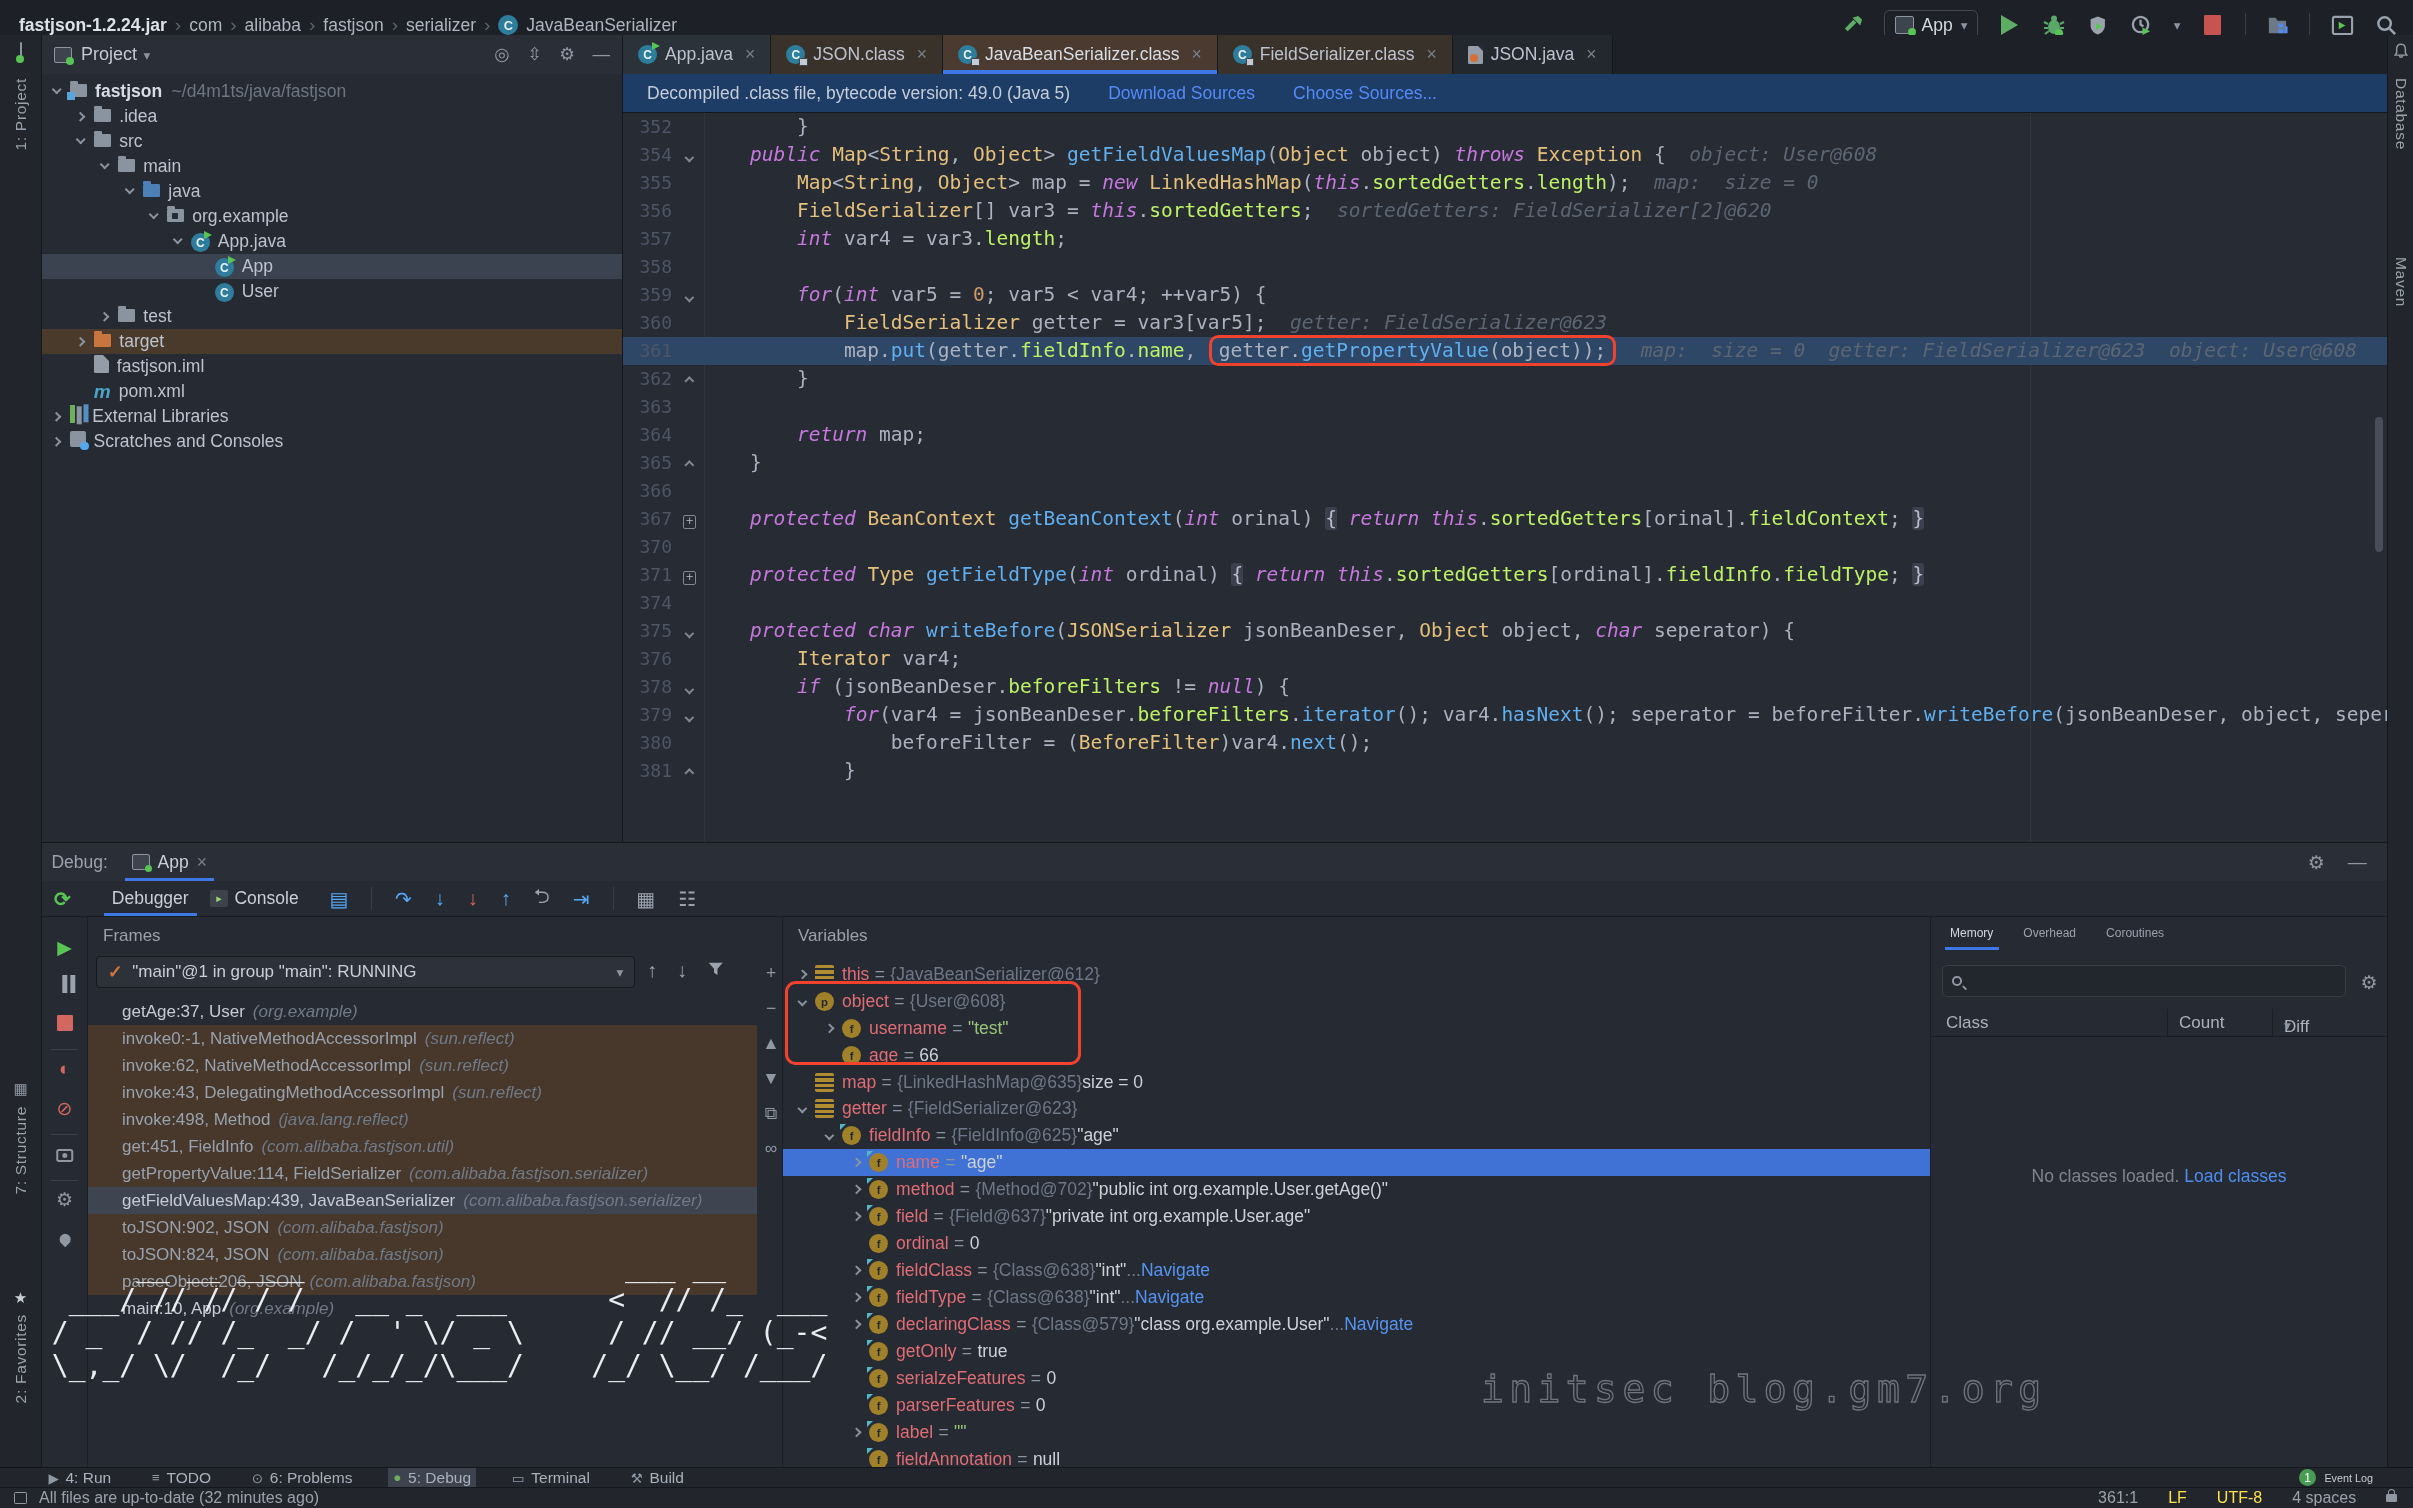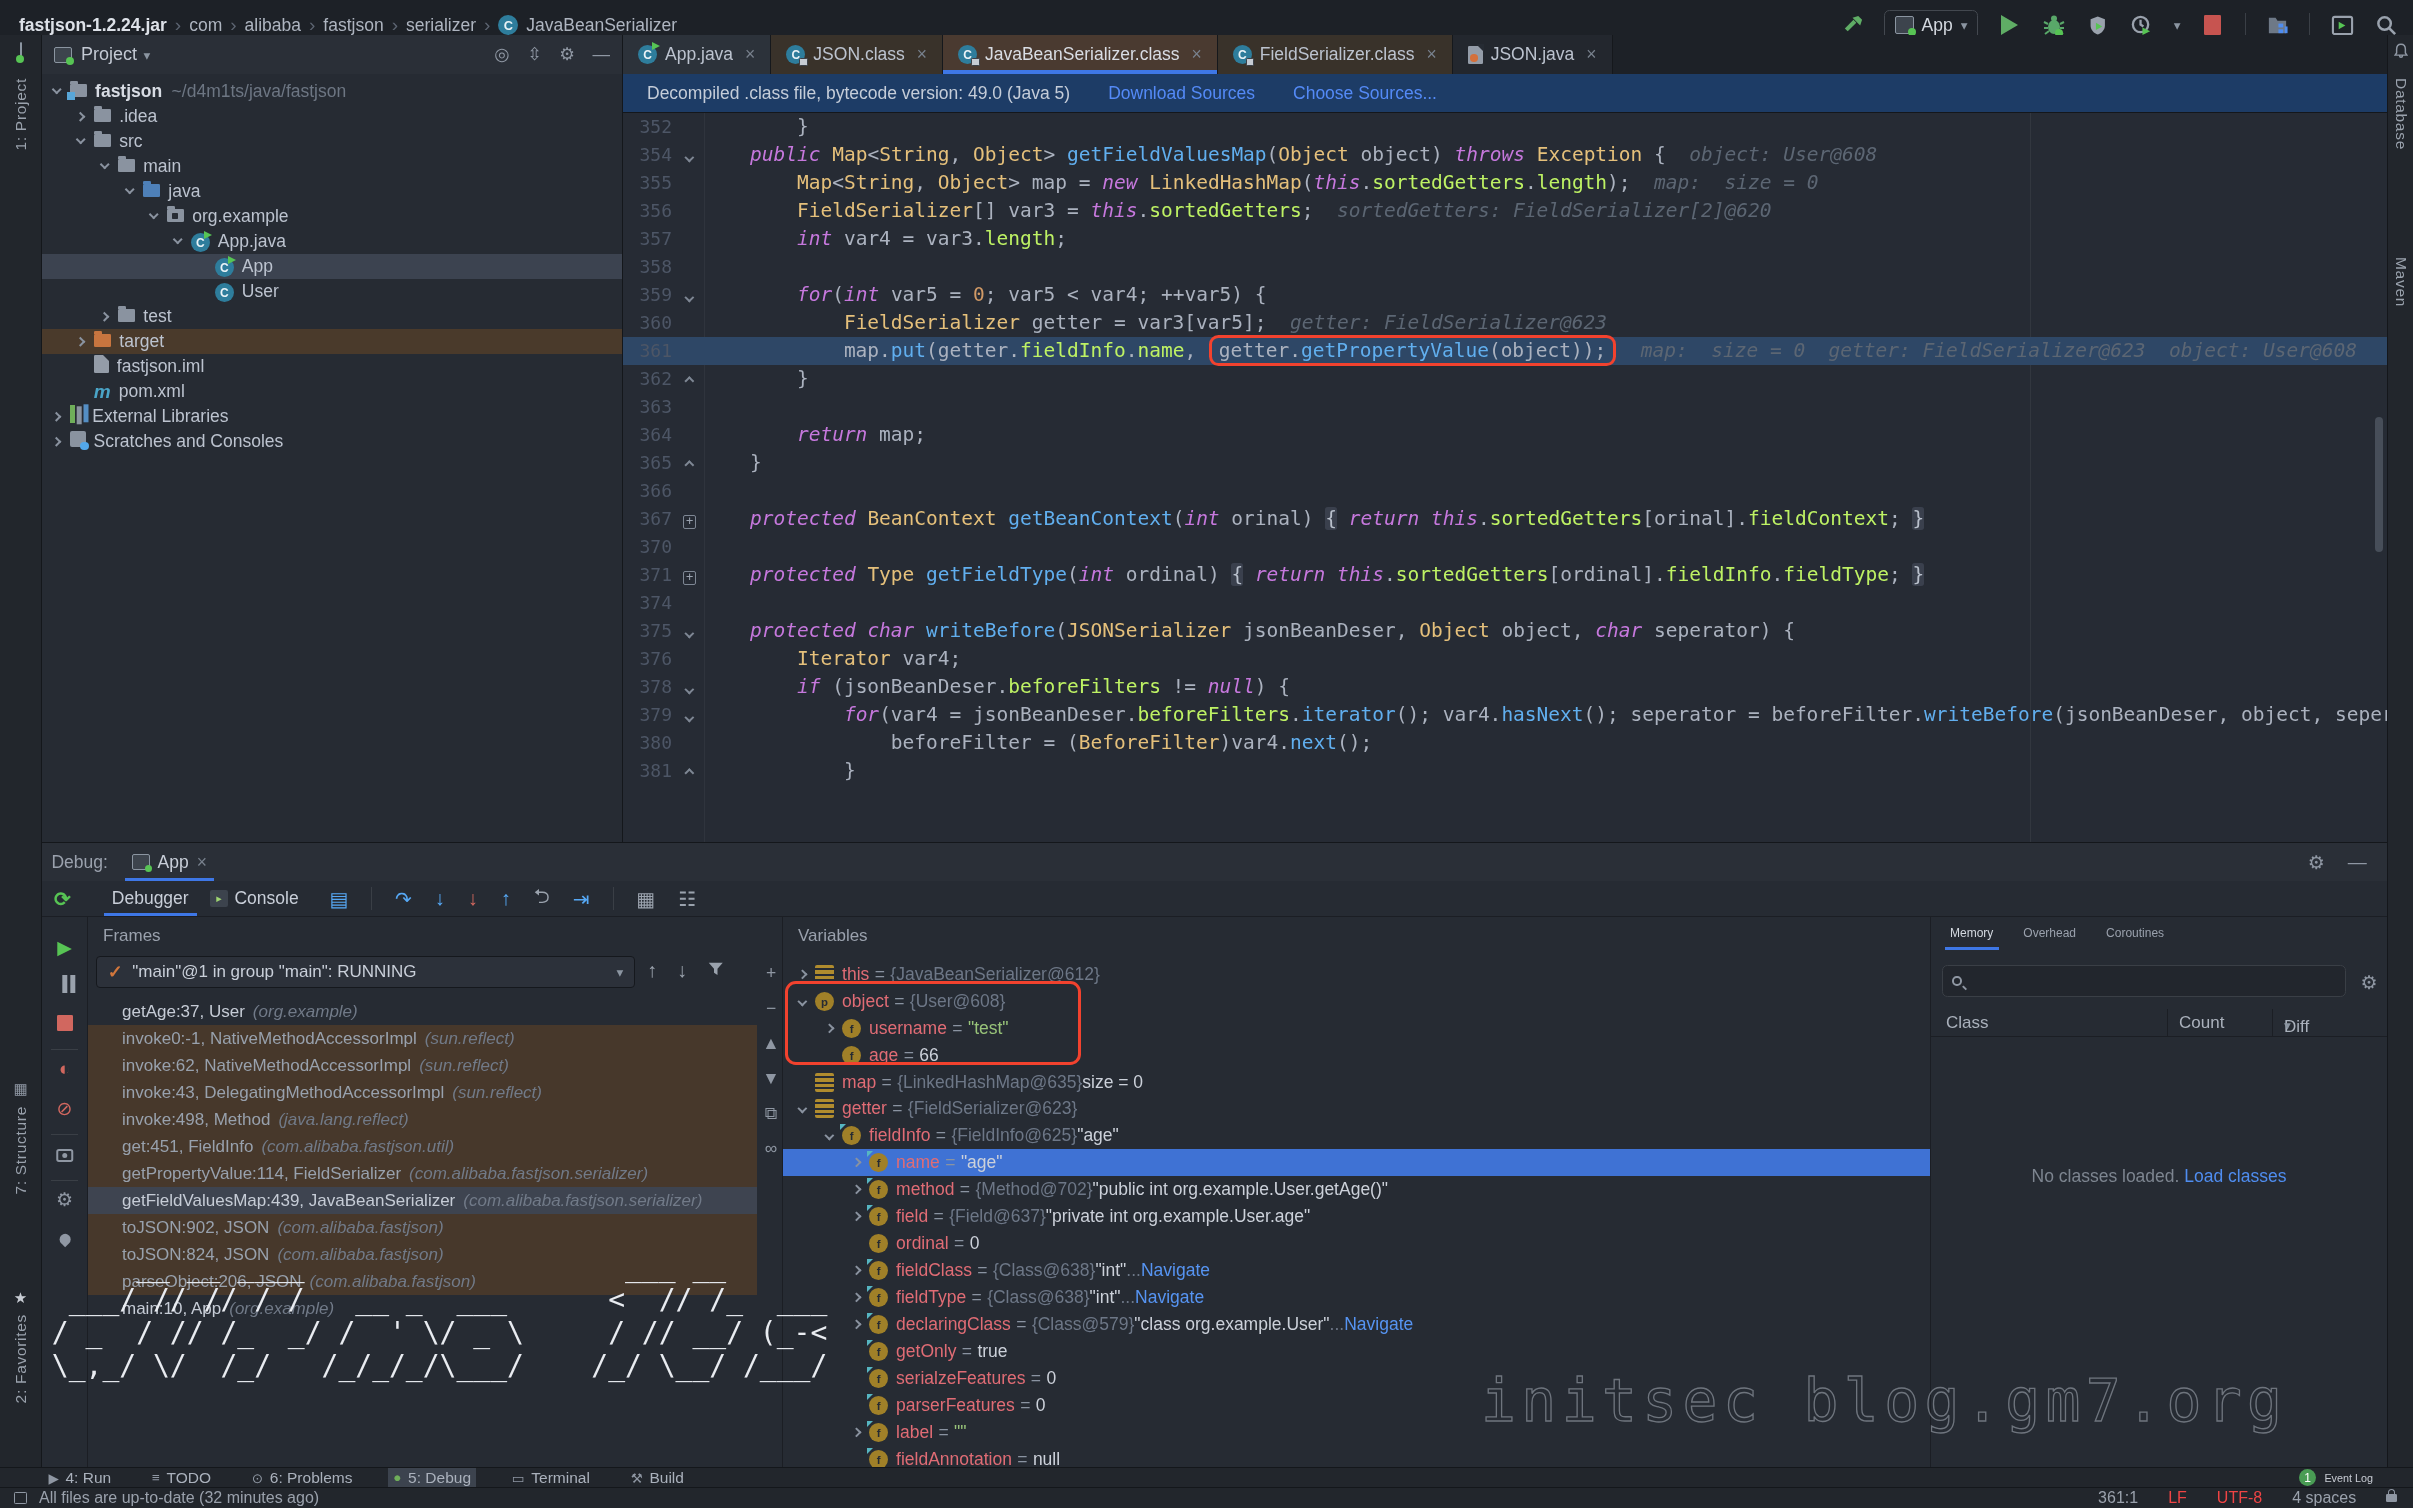--- a/index.html
+++ b/index.html
@@ -171,26 +171,26 @@
   #bottombar{position:absolute;left:0;top:1467px;width:2413px;height:20px;background:#22262c;border-top:0.7px solid #14171b;display:flex;align-items:center;font-size:15.5px;color:#aab1bc;gap:30px;padding-left:43px;}
   .bitem{display:flex;align-items:center;gap:6.7px;height:100%;padding:0 5.4px;}
   .bitem.on{background:#3c434e;}
   .bitem .bic{color:#8f97a3;font-size:13.5px;}
   .bitem .bic.bug{color:#6fae5a;}
   #eventlog{position:absolute;right:40px;display:flex;align-items:center;gap:8px;color:#c8ccd4;}
   #eventlog .badge{display:inline-flex;width:17.5px;height:17.5px;border-radius:50%;background:#499c54;color:#fff;font-size:12px;align-items:center;justify-content:center;}
   #statusbar{position:absolute;left:0;top:1487px;width:2413px;height:21.5px;background:#22262c;border-top:0.7px solid #14171b;display:flex;align-items:center;font-size:16px;color:#9aa1ac;padding:0 16px 0 13.5px;}
   #statusbar .winsm{width:13.5px;height:12px;border:1.3px solid #8f97a3;border-radius:1.3px;margin-right:12px;}
   #status-right{margin-left:auto;display:flex;gap:30px;align-items:center;}
-  #status-right .dim{color:#ef4444;}
+  #status-right .dim{color:#fde047;}
   #status-right .lock{width:10.8px;height:8px;background:#8f97a3;border-radius:1.3px;position:relative;display:inline-block;}
   #status-right .lock::before{content:"";position:absolute;left:1.3px;top:-5.4px;width:5.4px;height:5.4px;border:1.3px solid #8f97a3;border-bottom:none;border-radius:4px 4px 0 0;}
   
   #ascii{position:absolute;left:35px;top:1250px;z-index:40;margin:0;font-family:"DejaVu Sans Mono",monospace;font-size:28px;line-height:1.18;color:#e9ecf1;pointer-events:none;white-space:pre;}
-  #watermark{position:absolute;left:1481px;top:1367px;z-index:40;font-family:"DejaVu Sans Mono",monospace;font-size:58px;letter-spacing:5.4px;color:transparent;-webkit-text-stroke:1.3px #a9b0ba;opacity:.55;pointer-events:none;}
+  #watermark{position:absolute;left:1481px;top:1367px;z-index:40;font-family:"DejaVu Sans Mono",monospace;font-size:38px;letter-spacing:5.4px;color:transparent;-webkit-text-stroke:1.3px #a9b0ba;opacity:.55;pointer-events:none;}
 </style>
 </head>
 <body>
 
 <header id="titlebar">
   <div id="crumbs">
       <span class="crumb bold">fastjson-1.2.24.jar</span>
       <span class="sep">›</span>
       <span class="crumb">com</span>
       <span class="sep">›</span>

